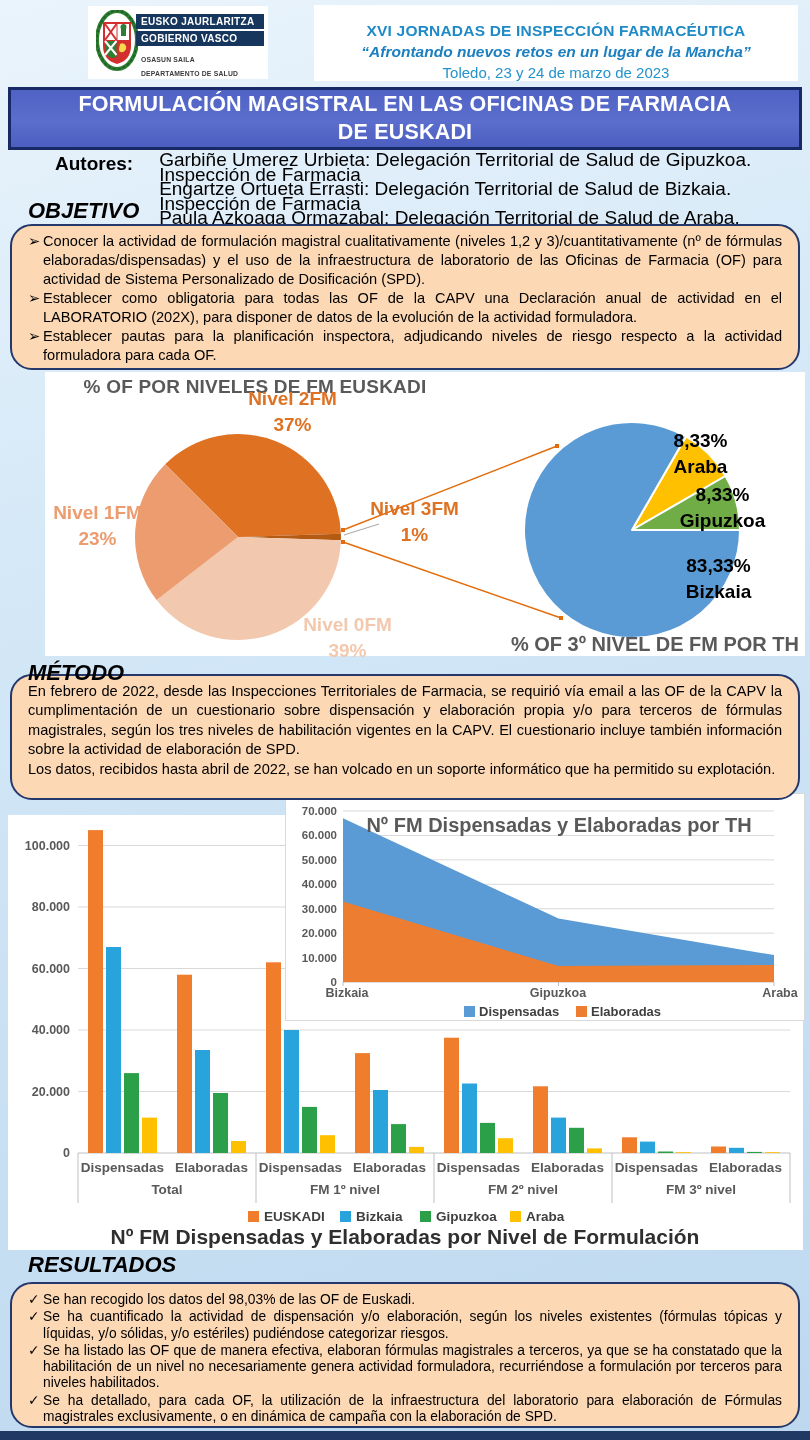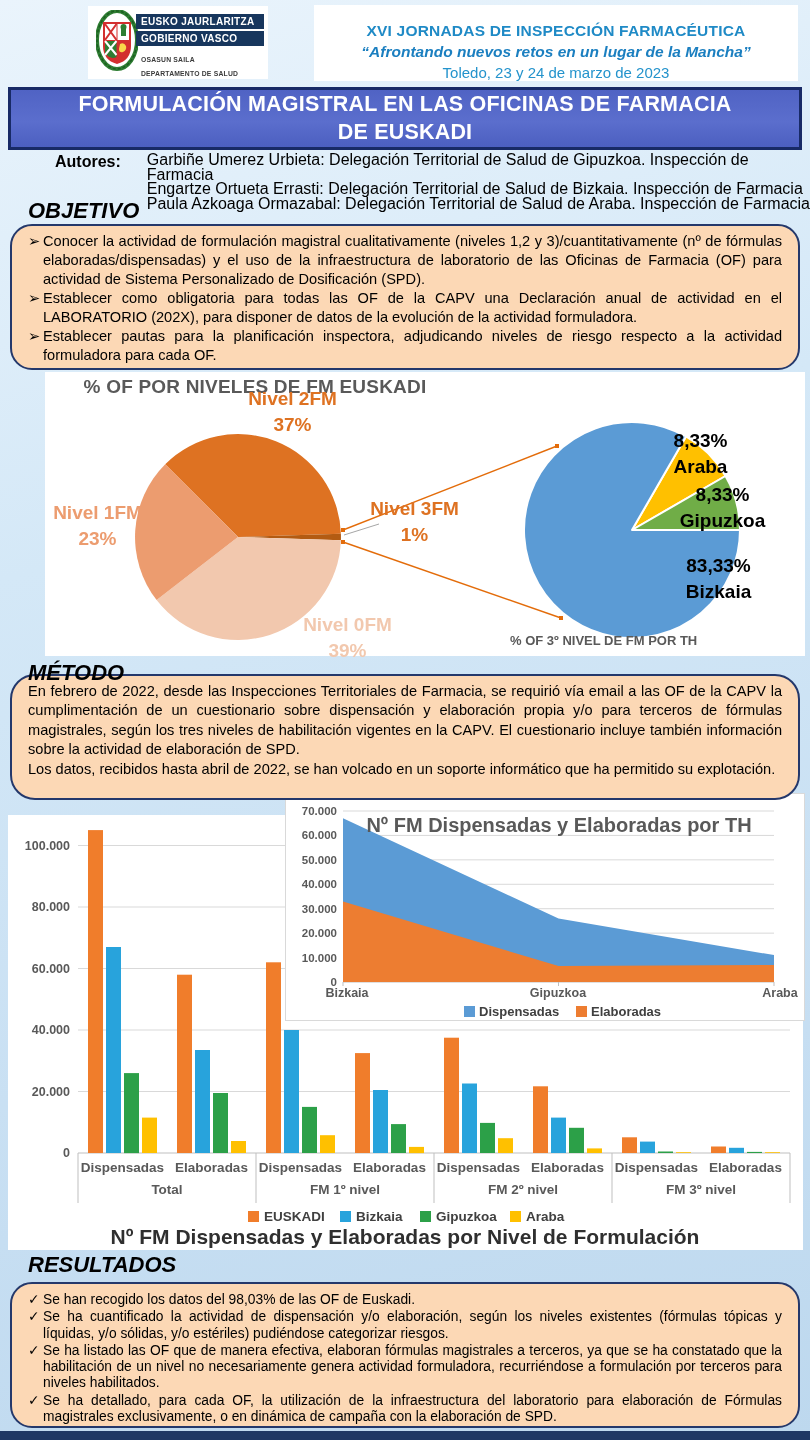--- a/index.html
+++ b/index.html
@@ -19,47 +19,47 @@
   .event-l1{color:#1f8ac6;font-size:15.5px;font-weight:600;letter-spacing:.2px;}
   .event-l2{color:#1b7fc0;font-size:15.5px;font-weight:bold;font-style:italic;margin-top:3px;}
   .event-l3{color:#2493cc;font-size:15px;margin-top:3px;}
   
   .banner{position:absolute;left:8px;top:87px;width:794px;height:63px;box-sizing:border-box;
     background:linear-gradient(180deg,#5063c4 0%,#5b6ecd 55%,#4c5fc0 100%);
     border:3px solid #182a66;display:flex;align-items:center;justify-content:center;}
   .banner-text{color:#fff;font-weight:bold;font-size:21.5px;text-align:center;line-height:1.3;
     padding:0 60px;letter-spacing:.2px;}
   
-  .authors{position:absolute;left:55px;top:153px;font-size:16px;color:#000;display:flex;}
+  .authors{position:absolute;left:55px;top:153px;font-size:19px;color:#000;display:flex;}
   .authors-label{font-weight:bold;margin-right:14px;}
   .authors-lines div{line-height:14.6px;margin-left:12px;}
   
   .sec-head{position:absolute;left:28px;font-size:22px;font-weight:bold;font-style:italic;color:#000;z-index:6;}
   #head-objetivo{top:198px;} #head-metodo{top:660px;} #head-resultados{top:1252px;}
   
   .peach{position:absolute;left:10px;width:790px;box-sizing:border-box;background:#FCD8B5;
     border:2.5px solid #24386b;border-radius:22px;padding:6px 16px;z-index:5;}
   #box-objetivo{top:224px;height:146px;}
   #box-metodo{top:674px;height:126px;}
   #box-resultados{top:1282px;height:146px;}
   .peach ul{margin:0;padding:0;list-style:none;}
   .peach li{display:flex;}
   .peach .marker{width:15px;flex:none;}
   .peach .txt{flex:1;text-align:justify;}
   #box-objetivo{font-size:14.6px;line-height:1.3;}
-  #box-metodo{font-size:14.6px;line-height:1.33;border-radius:25px;}
+  #box-metodo{font-size:14.6px;line-height:1.33;}
   #box-metodo p{margin:0;text-align:justify;}
   #box-resultados{font-size:13.8px;line-height:1.18;padding-top:8px;}
   #box-resultados li{margin-bottom:1px;}
   
   .pies-panel{position:absolute;left:45px;top:372px;width:760px;height:284px;background:#fff;}
   .pie-title1{position:absolute;left:10px;top:4px;width:400px;text-align:center;
     font-size:19px;font-weight:bold;color:#595959;letter-spacing:.2px;}
-  .pie-title2{position:absolute;left:465px;top:261px;width:290px;
-    font-size:13px;font-weight:bold;color:#595959;}
+  .pie-title2{position:absolute;left:465px;top:261px;width:290px;text-align:center;
+    font-size:20px;font-weight:bold;color:#595959;}
   .pies-svg{position:absolute;left:0;top:0;}
   .pie-label{position:absolute;text-align:center;font-weight:bold;font-size:19px;line-height:26px;}
   .pie-label.dark{color:#000;}
   #pl-n2{left:175px;top:14px;width:145px;}
   #pl-n1{left:5px;top:128px;width:95px;}
   #pl-n0{left:230px;top:240px;width:145px;}
   #pl-n3{left:297px;top:124px;width:145px;}
   #pl-araba{left:583px;top:56px;width:145px;}
   #pl-gipuzkoa{left:605px;top:110px;width:145px;}
   #pl-bizkaia{left:601px;top:181px;width:145px;}

